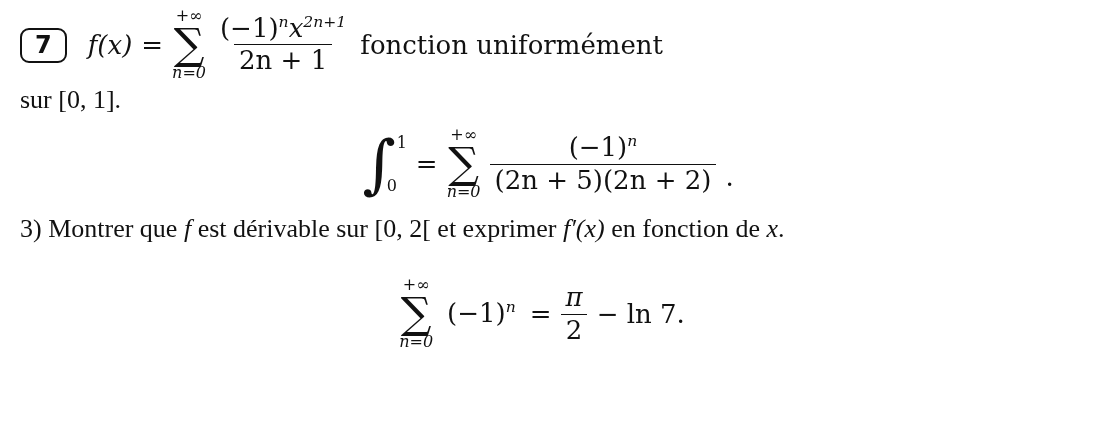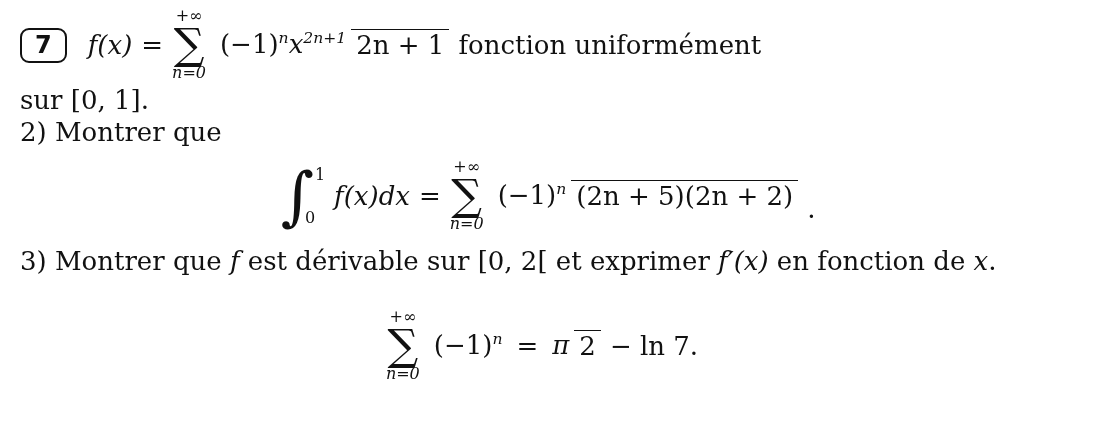--- a/index.html
+++ b/index.html
@@ -47,21 +47,21 @@
   }
   .sum .lim { font-size: 16px; line-height: 1.05; }
   .sum .sym {
     font-size: 43px;
     line-height: 0.92;
     font-family: "DejaVu Serif", "DejaVu Sans", serif;
   }
 
   .frac {
     display: inline-flex;
-    flex-direction: row;
+    flex-direction: column;
     align-items: center;
     line-height: 1.2;
   }
   .frac .num, .frac .den { padding: 0 5px; white-space: nowrap; }
   .frac .den { border-top: 1.7px solid #111; }
 
   sup { font-size: 60%; }
 
   .integral { display: inline-flex; align-items: center; }
   .int-sym {
@@ -75,21 +75,21 @@
     justify-content: space-between;
     height: 62px;
     font-size: 16px;
     margin-left: 1px;
   }
   .int-lower { transform: translateX(-10px); }
 
   .low-period { transform: translateY(13px); display: inline-block; }
 
   
-  .textline { line-height: 32px; white-space: nowrap; }
+  .textline { line-height: 32px; white-space: nowrap; font-family: Liberation Serif, serif; }
 
   
   .eqline {
     display: flex;
     justify-content: center;
     align-items: center;
     gap: 9px;
   }
   .eq2 { margin: 6px 0 7px 0; min-height: 84px; }
   .eq3 { margin-top: 24px; min-height: 90px; }
@@ -114,31 +114,29 @@
       <span class="frac">
         <span class="num"><span>(−1)</span><sup class="it">n</sup><span class="it">x</span><sup class="it">2n+1</sup></span>
         <span class="den">2n + 1</span>
       </span>
     </span>
     <span>fonction uniformément</span>
   </div>
 
   <div class="textline">sur [0, 1].</div>
 
-  <div class="textline">2) Montrer que</div>
 
   <div class="eqline eq2">
     <span class="integral">
       <span class="int-sym">∫</span>
       <span class="int-lims">
         <span class="int-upper">1</span>
         <span class="int-lower">0</span>
       </span>
     </span>
-    <span class="it">f(x)dx</span>
     <span>=</span>
     <span class="sum">
       <span class="lim">+∞</span>
       <span class="sym">∑</span>
       <span class="lim it">n=0</span>
     </span>
     <span class="frac">
       <span class="num"><span>(−1)</span><sup class="it">n</sup></span>
       <span class="den">(2n + 5)(2n + 2)</span>
     </span>

